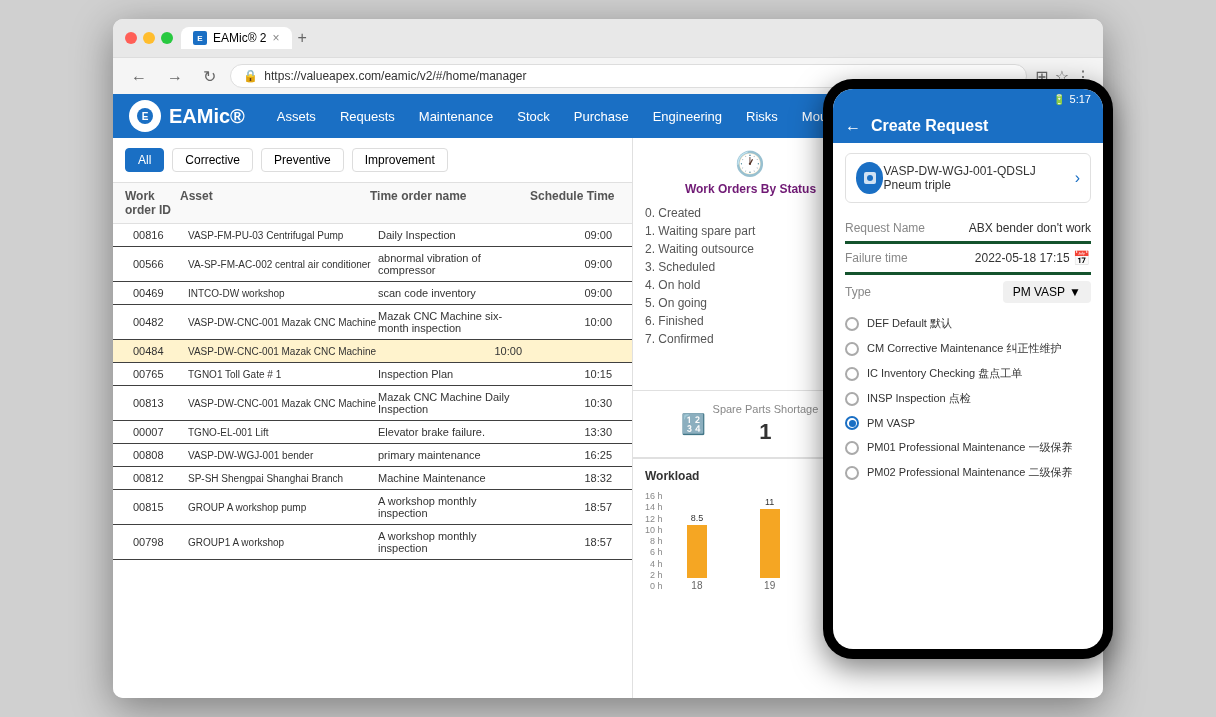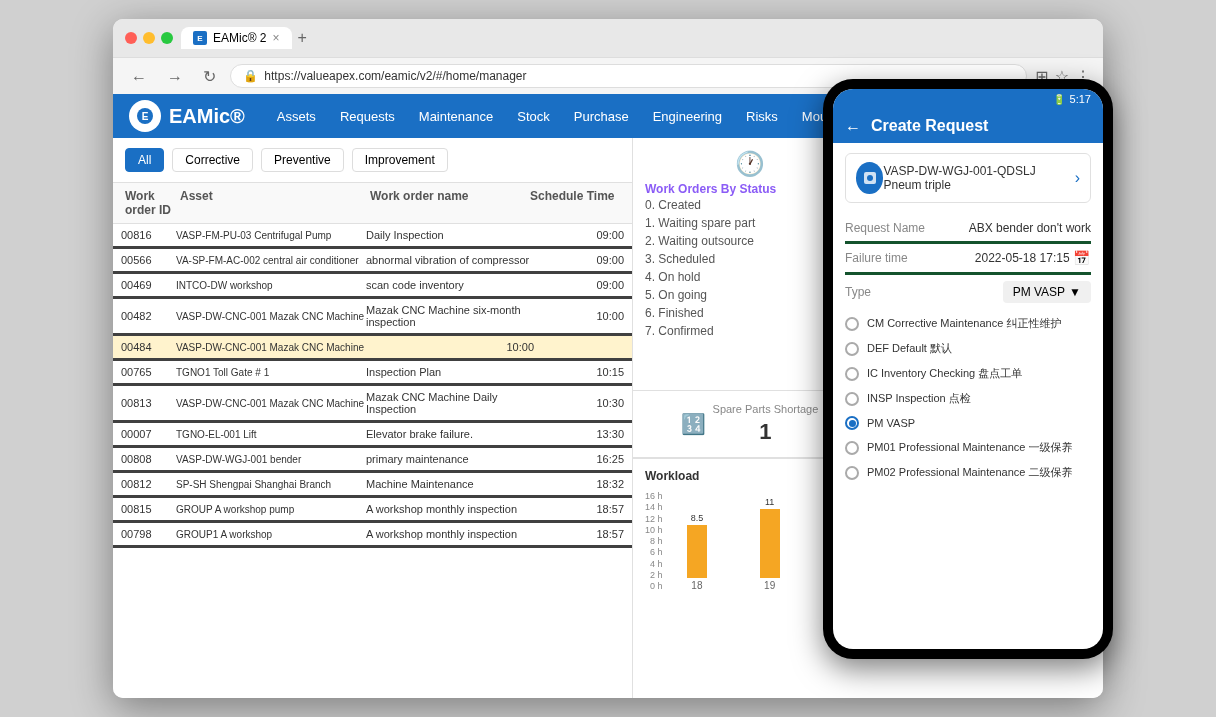--- a/index.html
+++ b/index.html
@@ -135,22 +135,22 @@
       background: #f9f9f9;
       border-bottom: 1px solid #e0e0e0;
       font-size: 12px;
       font-weight: bold;
       color: #555;
     }
     .table-body { overflow-y: auto; flex: 1; }
     .table-row {
       display: grid;
       grid-template-columns: 55px 190px 1fr 90px;
-      padding: 5px 8px;
-      border-bottom: 3px solid #404040;
+      padding: 5px 20px;
+      border-bottom: 1px solid #404040;
       font-size: 11px;
       color: #333;
       align-items: center;
     }
     .table-row.highlighted { background: #fff3cd; }
 
     
     .dashboard-panel {
       flex: 1;
       overflow-y: auto;
@@ -174,21 +174,21 @@
     .metric-sub-value { font-size: 22px; font-weight: bold; color: #333; }
 
     .warning-icon { color: #f5a623; font-size: 20px; }
     .cart-icon { color: #f5a623; font-size: 20px; }
     .calc-icon { color: #f5a623; font-size: 20px; }
 
     .status-card {
       padding: 12px;
       border-bottom: 1px solid #e0e0e0;
     }
-    .status-title { font-size: 12px; font-weight: bold; color: #8b5cf6; }
+    .status-title { font-size: 12px; font-weight: bold; color: #701a75; text-align: center; margin-bottom: 8px; }
     .status-row {
       display: flex;
       justify-content: space-between;
       padding: 2px 0;
       font-size: 12px;
     }
     .status-name { color: #555; }
     .status-count { font-weight: bold; }
 
     .clock-icon { color: #f5a623; font-size: 24px; text-align: center; display: block; margin-bottom: 4px; }
@@ -396,21 +396,21 @@
         <div class="work-orders-panel">
           <div class="panel-header">
             <button class="filter-btn active">All</button>
             <button class="filter-btn">Corrective</button>
             <button class="filter-btn">Preventive</button>
             <button class="filter-btn">Improvement</button>
           </div>
           <div class="table-header">
             <span>Work order ID</span>
             <span>Asset</span>
-            <span>Work order name</span>
+            <span>Time order name</span>
             <span>Schedule Time</span>
           </div>
           <div class="table-body" id="table-body">
           <div class="table-row">
     <span>00816</span>
     <span style="font-size:10px;">VASP-FM-PU-03 Centrifugal Pump</span>
     <span>Daily Inspection</span>
     <span style="text-align:right;">09:00</span>
   </div>
               <div class="table-row">
@@ -684,27 +684,27 @@
             <span>PM VASP</span>
             <span>▼</span>
           </div>
         </div>
 
         <div class="radio-list" id="radio-list">
         <div class="radio-item">
     <div class="radio-circle ">
       
     </div>
-    <span>CM Corrective Maintenance 纠正性维护</span>
+    <span>DEF Default 默认</span>
   </div>
             <div class="radio-item">
     <div class="radio-circle ">
       
     </div>
-    <span>DEF Default 默认</span>
+    <span>CM Corrective Maintenance 纠正性维护</span>
   </div>
             <div class="radio-item">
     <div class="radio-circle ">
       
     </div>
     <span>IC Inventory Checking 盘点工单</span>
   </div>
             <div class="radio-item">
     <div class="radio-circle ">
       

